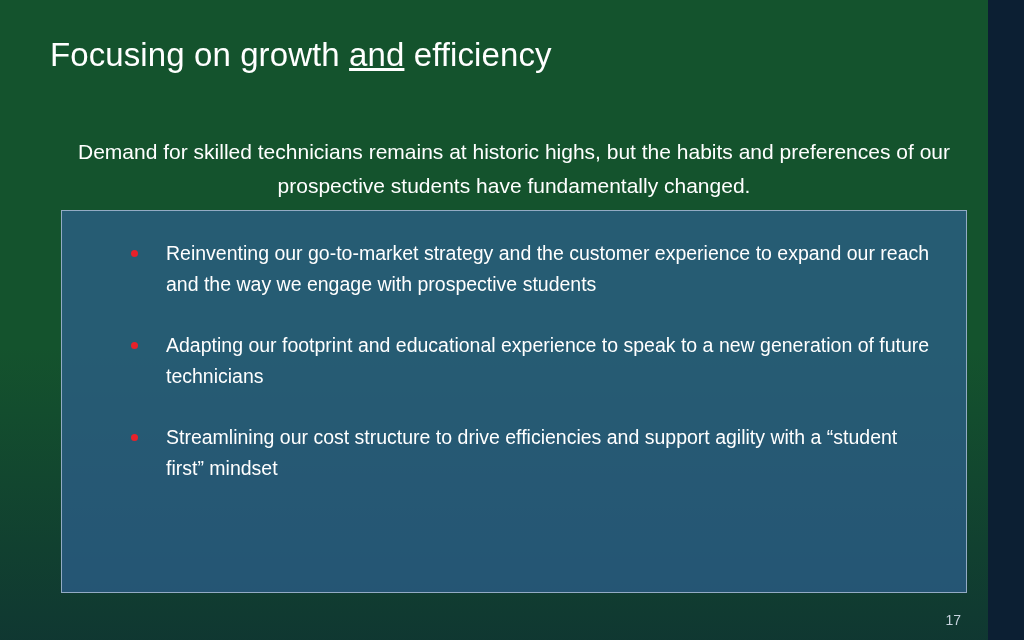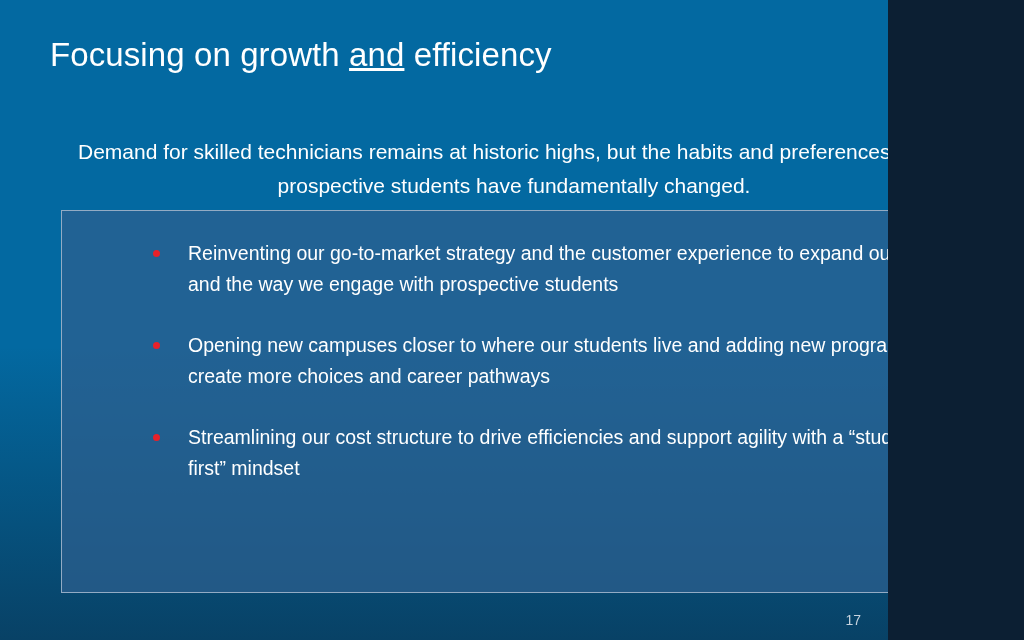--- a/index.html
+++ b/index.html
@@ -3,25 +3,25 @@
 <meta charset="utf-8">
 <style>
   html, body {
     margin: 0;
     padding: 0;
     background: #0c1f33;
   }
 
   .slide {
     position: relative;
-    width: 888px;
+    width: 988px;
     height: 640px;
     overflow: hidden;
     font-family: "Liberation Sans", sans-serif;
-    background-color: #0369a1;
+    background-color: #14532d;
     background-image:
       radial-gradient(ellipse 70% 80% at 88% 6%,  rgba(30,140,190,0.95) 0%, rgba(30,140,190,0.0) 62%),
       radial-gradient(ellipse 85% 70% at 30% 22%, rgba(24,96,148,0.90) 0%, rgba(24,96,148,0.0) 70%),
       radial-gradient(ellipse 120% 110% at 8% 100%, #122b44 0%, rgba(18,43,68,0.0) 58%),
       radial-gradient(ellipse 110% 100% at 100% 100%, #113košer 0%, rgba(17,52,80,0.0) 55%),
       linear-gradient(155deg, #17588a 0%, #15507c 28%, #184c74 52%, #15395a 78%, #132f49 100%);
   }
 
   
   .slide::after {
@@ -70,21 +70,20 @@
     z-index: 2;
   }
 
   .bullet-list {
     position: absolute;
     left: 0;
     top: 27px;
     width: 100%;
     box-sizing: border-box;
     padding: 0 26px 0 0;
-    margin-left: 22px;
   }
 
   .bullet-item {
     position: relative;
     padding-left: 104px;
     margin-bottom: 30px;
     min-height: 34px;
   }
   .bullet-item:last-child { margin-bottom: 0; }
 
@@ -127,25 +126,25 @@
   <div class="slide-subtitle">Demand for skilled technicians remains at historic highs, but the habits and preferences of our prospective students have fundamentally changed.</div>
 
   <div class="content-box">
     <div class="bullet-list">
 
       <div class="bullet-item">
         <span class="bullet-dot"></span>
         <span class="bullet-text">Reinventing our go-to-market strategy and the customer experience to expand our reach and the way we engage with prospective students</span>
       </div>
 
-
       <div class="bullet-item">
         <span class="bullet-dot"></span>
-        <span class="bullet-text">Opening new campuses closer to where our students live and adding new programs that create more choices and career pathways</span>
+        <span class="bullet-text">Adapting our footprint and educational experience to speak to a new generation of future technicians</span>
       </div>
+
 
       <div class="bullet-item">
         <span class="bullet-dot"></span>
         <span class="bullet-text">Streamlining our cost structure to drive efficiencies and support agility with a “student first” mindset</span>
       </div>
 
     </div>
   </div>
 
   <div class="page-number">17</div>

